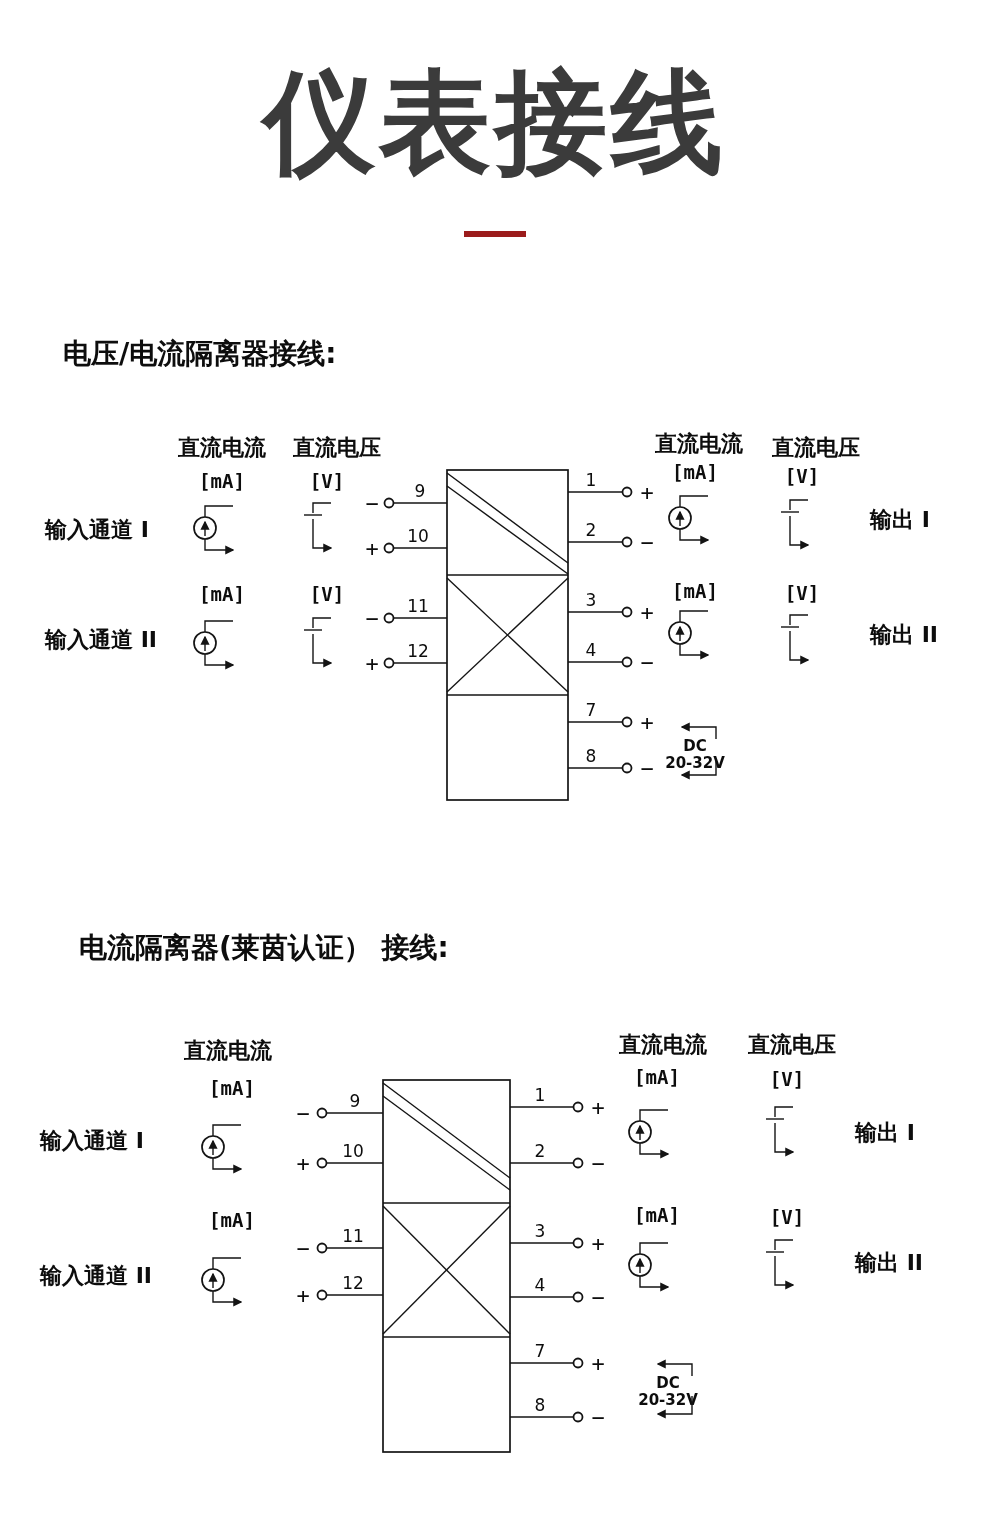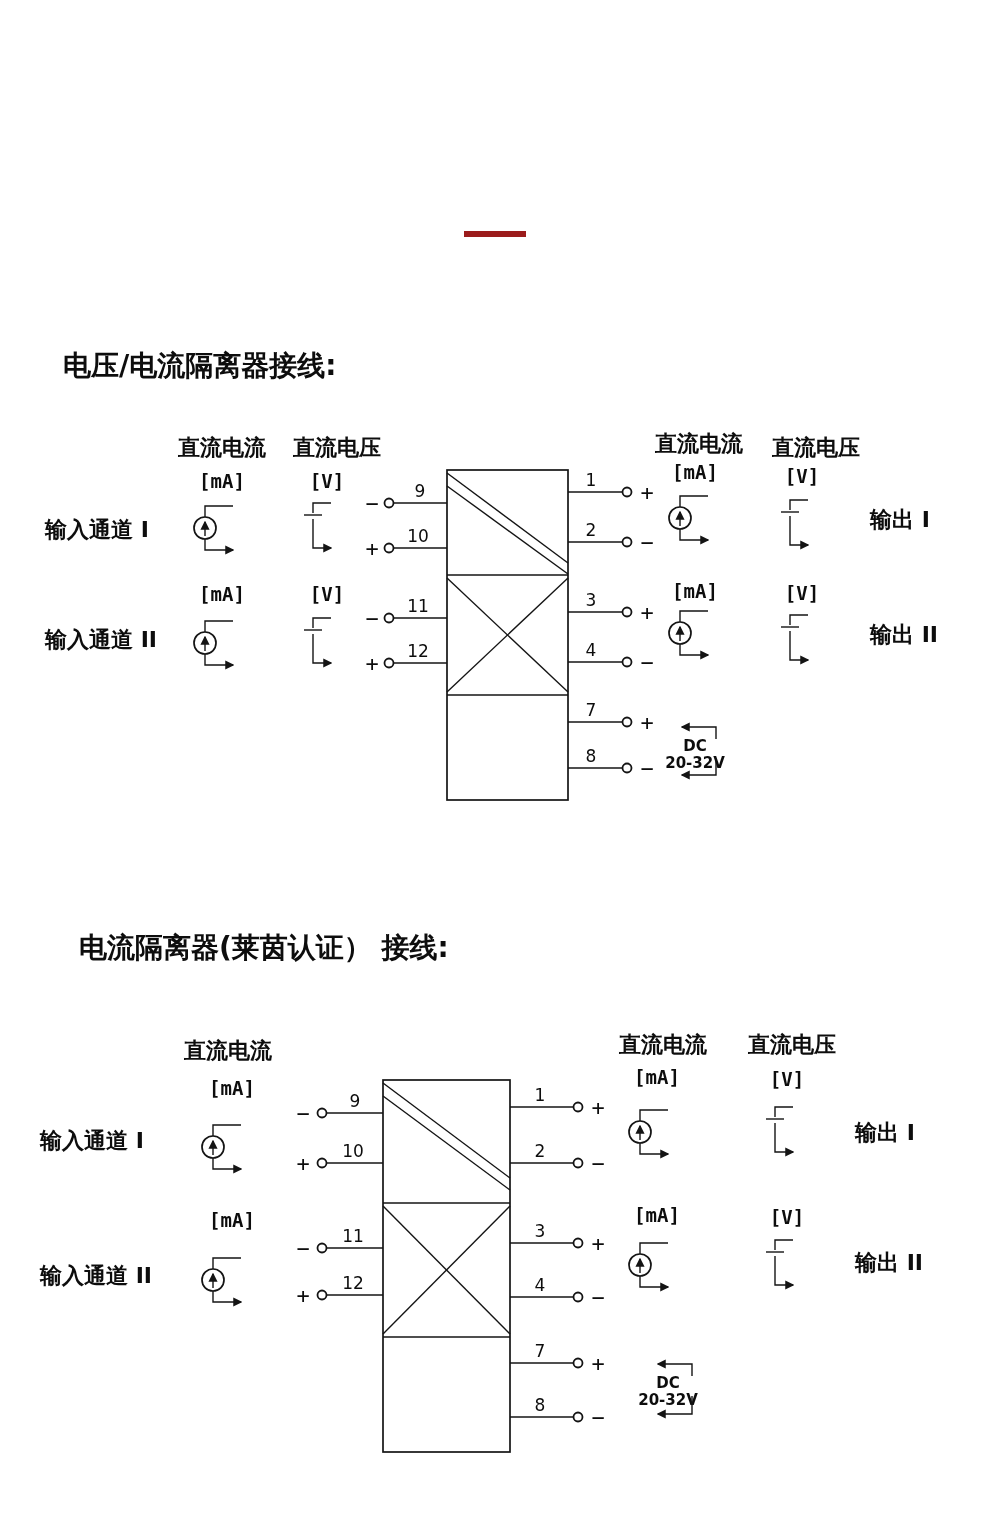--- a/index.html
+++ b/index.html
@@ -14,41 +14,42 @@
     text-align:center; font-size:112px; font-weight:900;
     color:#3b3b3b; letter-spacing:4px;
   }
   .title-underline {
     position:absolute; top:231px; left:464px;
     width:62px; height:6px; background:#9b1c1c;
   }
   .section-heading {
     position:absolute; font-size:28px; font-weight:700; color:#0d0d0d;
   }
-  .heading-1 { top:347px; left:63px; }
+  .heading-1 { top:335px; left:63px; }
   .heading-2 { top:929px; left:79px; }
   svg.diagram { position:absolute; left:0; }
   .d1 { top:415px; }
   .d2 { top:1020px; }
   svg text { fill:#0d0d0d; }
   .lbl  { font:700 22px "DejaVu Sans", sans-serif; }
   .unit { font:700 19px "DejaVu Sans Mono", monospace; }
   .num  { font:400 17px "DejaVu Sans", sans-serif; }
   .sign { font:400 22px "DejaVu Sans Mono", monospace; }
   .pwr  { font:700 15px "DejaVu Sans", sans-serif; }
   .wire  { stroke:#141414; stroke-width:1.7; fill:none; }
   .wire2 { stroke:#141414; stroke-width:1.4; fill:none; }
   .term  { fill:#ffffff; stroke:#141414; stroke-width:1.8; }
   .ah { fill:#141414; stroke:none; }
 </style>
 </head>
 <body>
 
 <div class="page">
 
+  <h1 class="title">仪表接线</h1>
   <div class="title-underline"></div>
 
   <h2 class="section-heading heading-1">电压/电流隔离器接线:</h2>
 
   <svg class="diagram d1" width="990" height="400" viewBox="0 0 990 400" xmlns="http://www.w3.org/2000/svg">
     <defs>
       <marker id="arr1" viewBox="0 0 10 10" refX="8.5" refY="5" markerWidth="6.5" markerHeight="6.5" orient="auto-start-reverse">
         <path d="M0,0 L10,5 L0,10 z" class="ah"></path>
       </marker>
     </defs>

